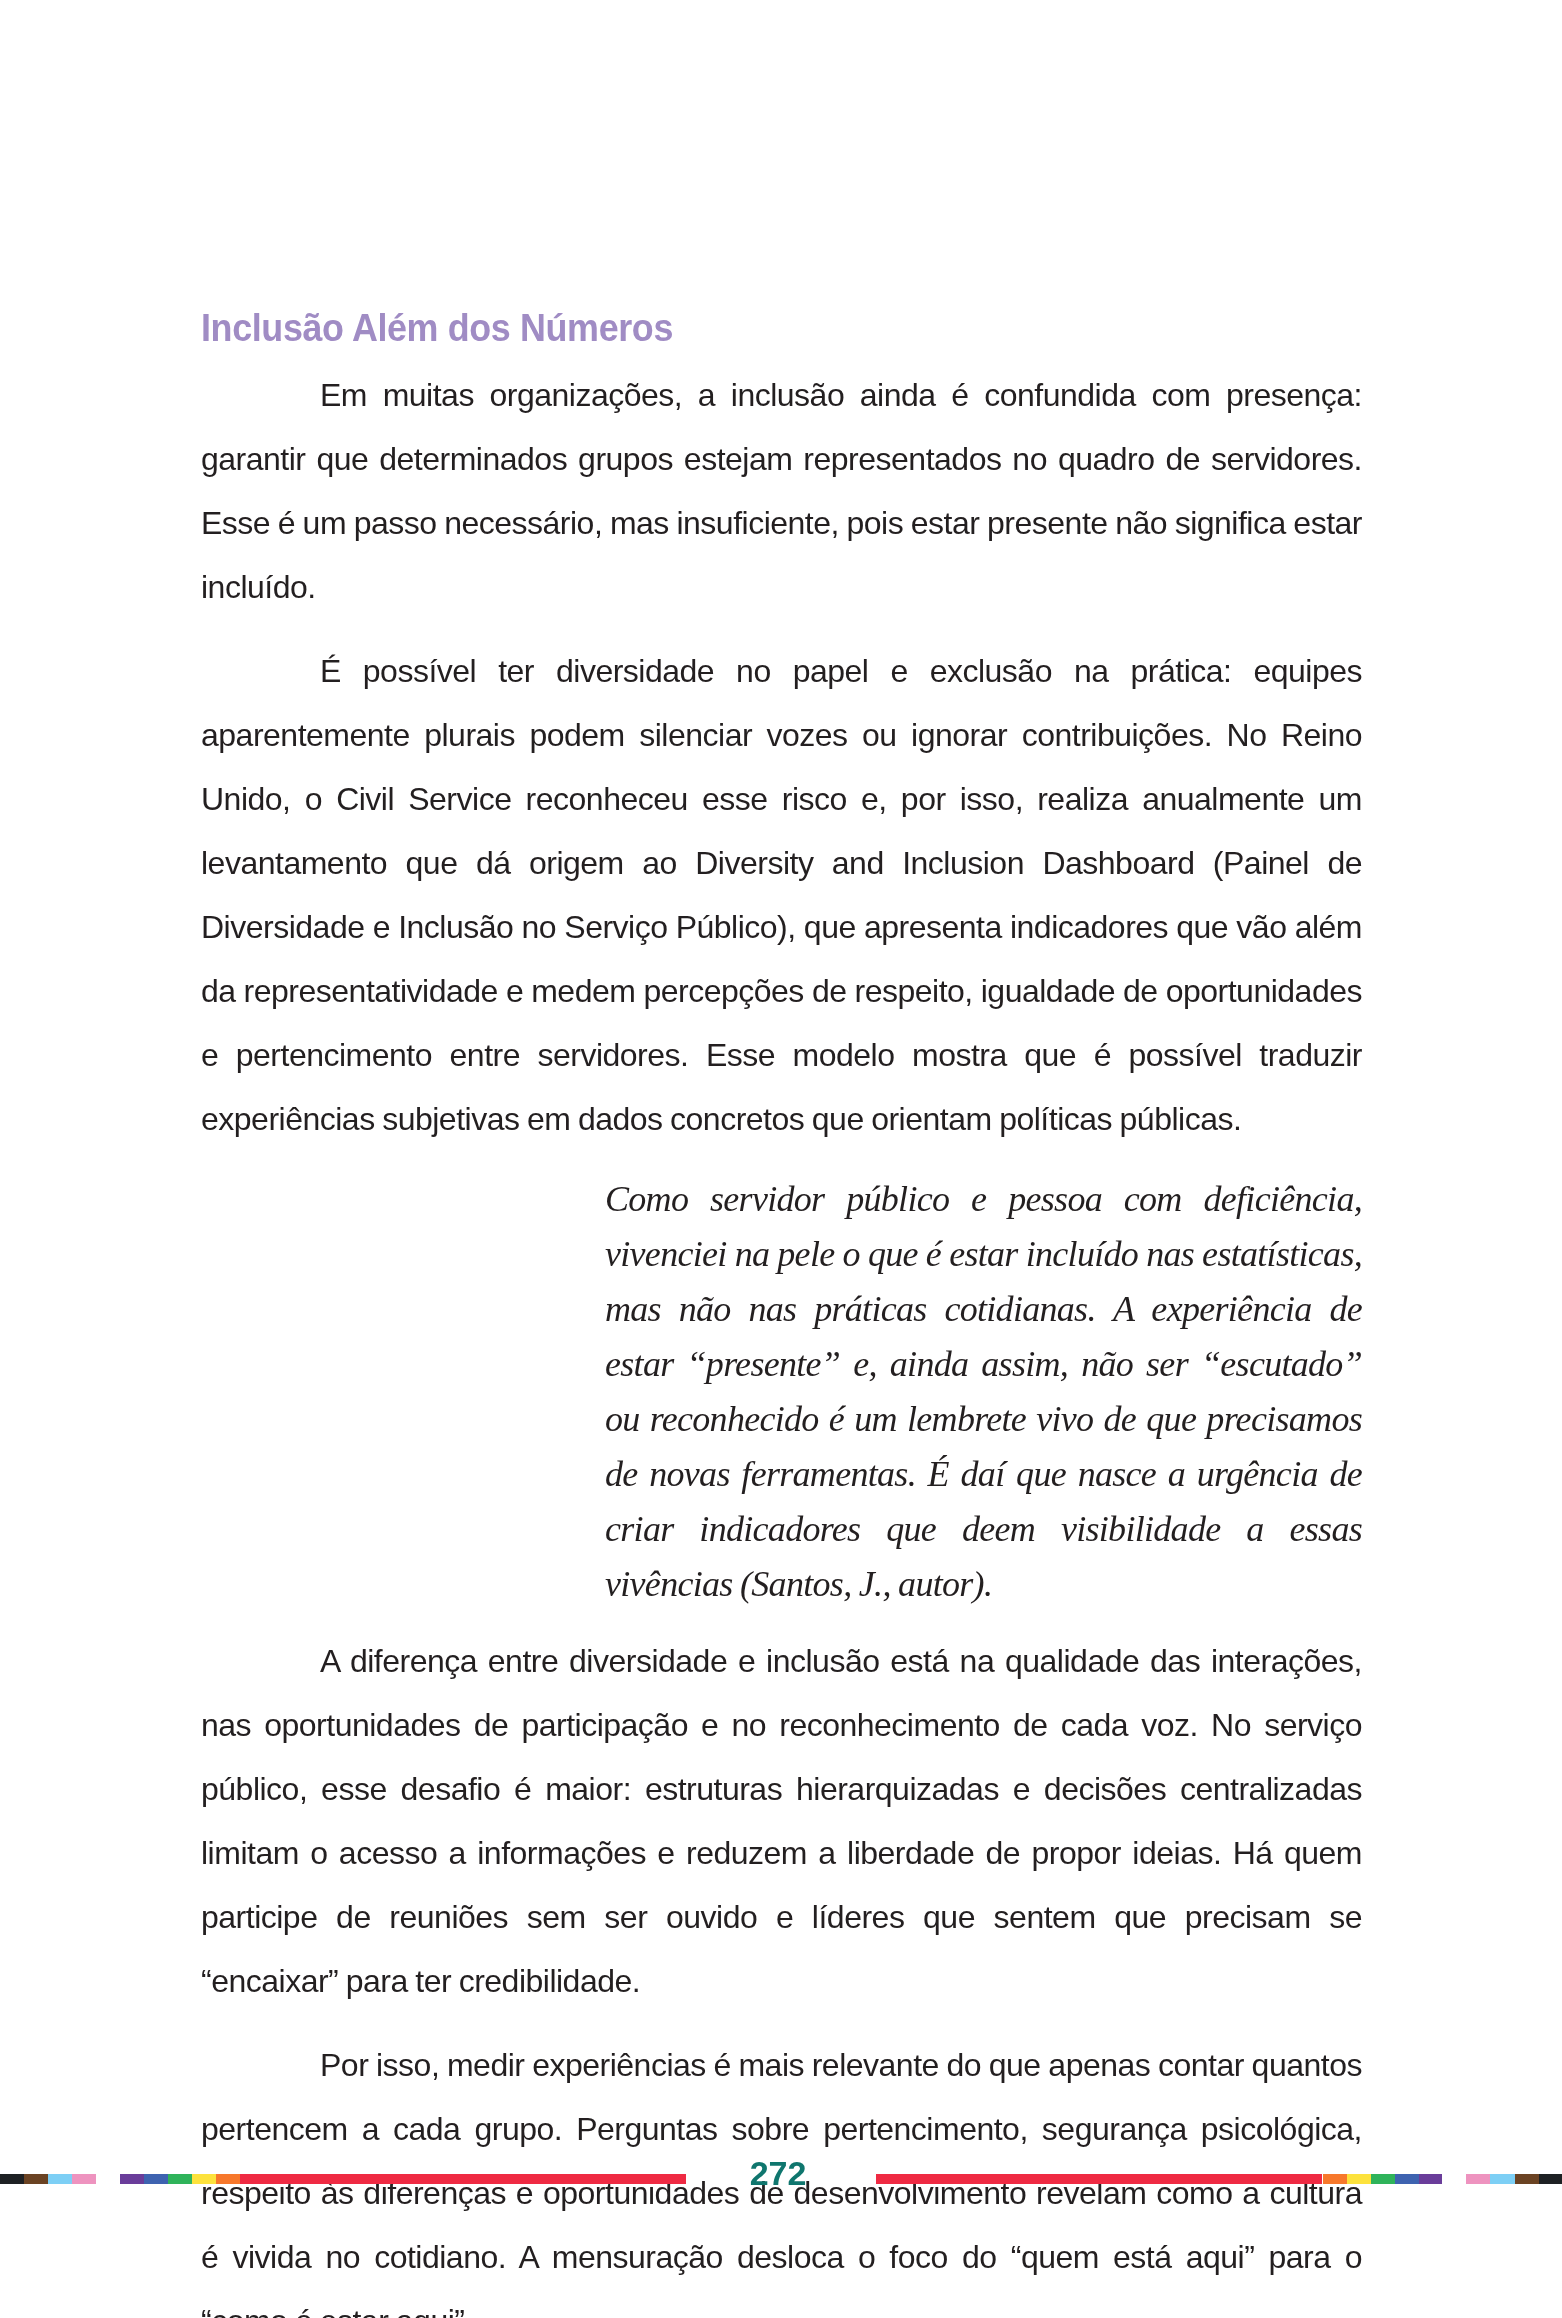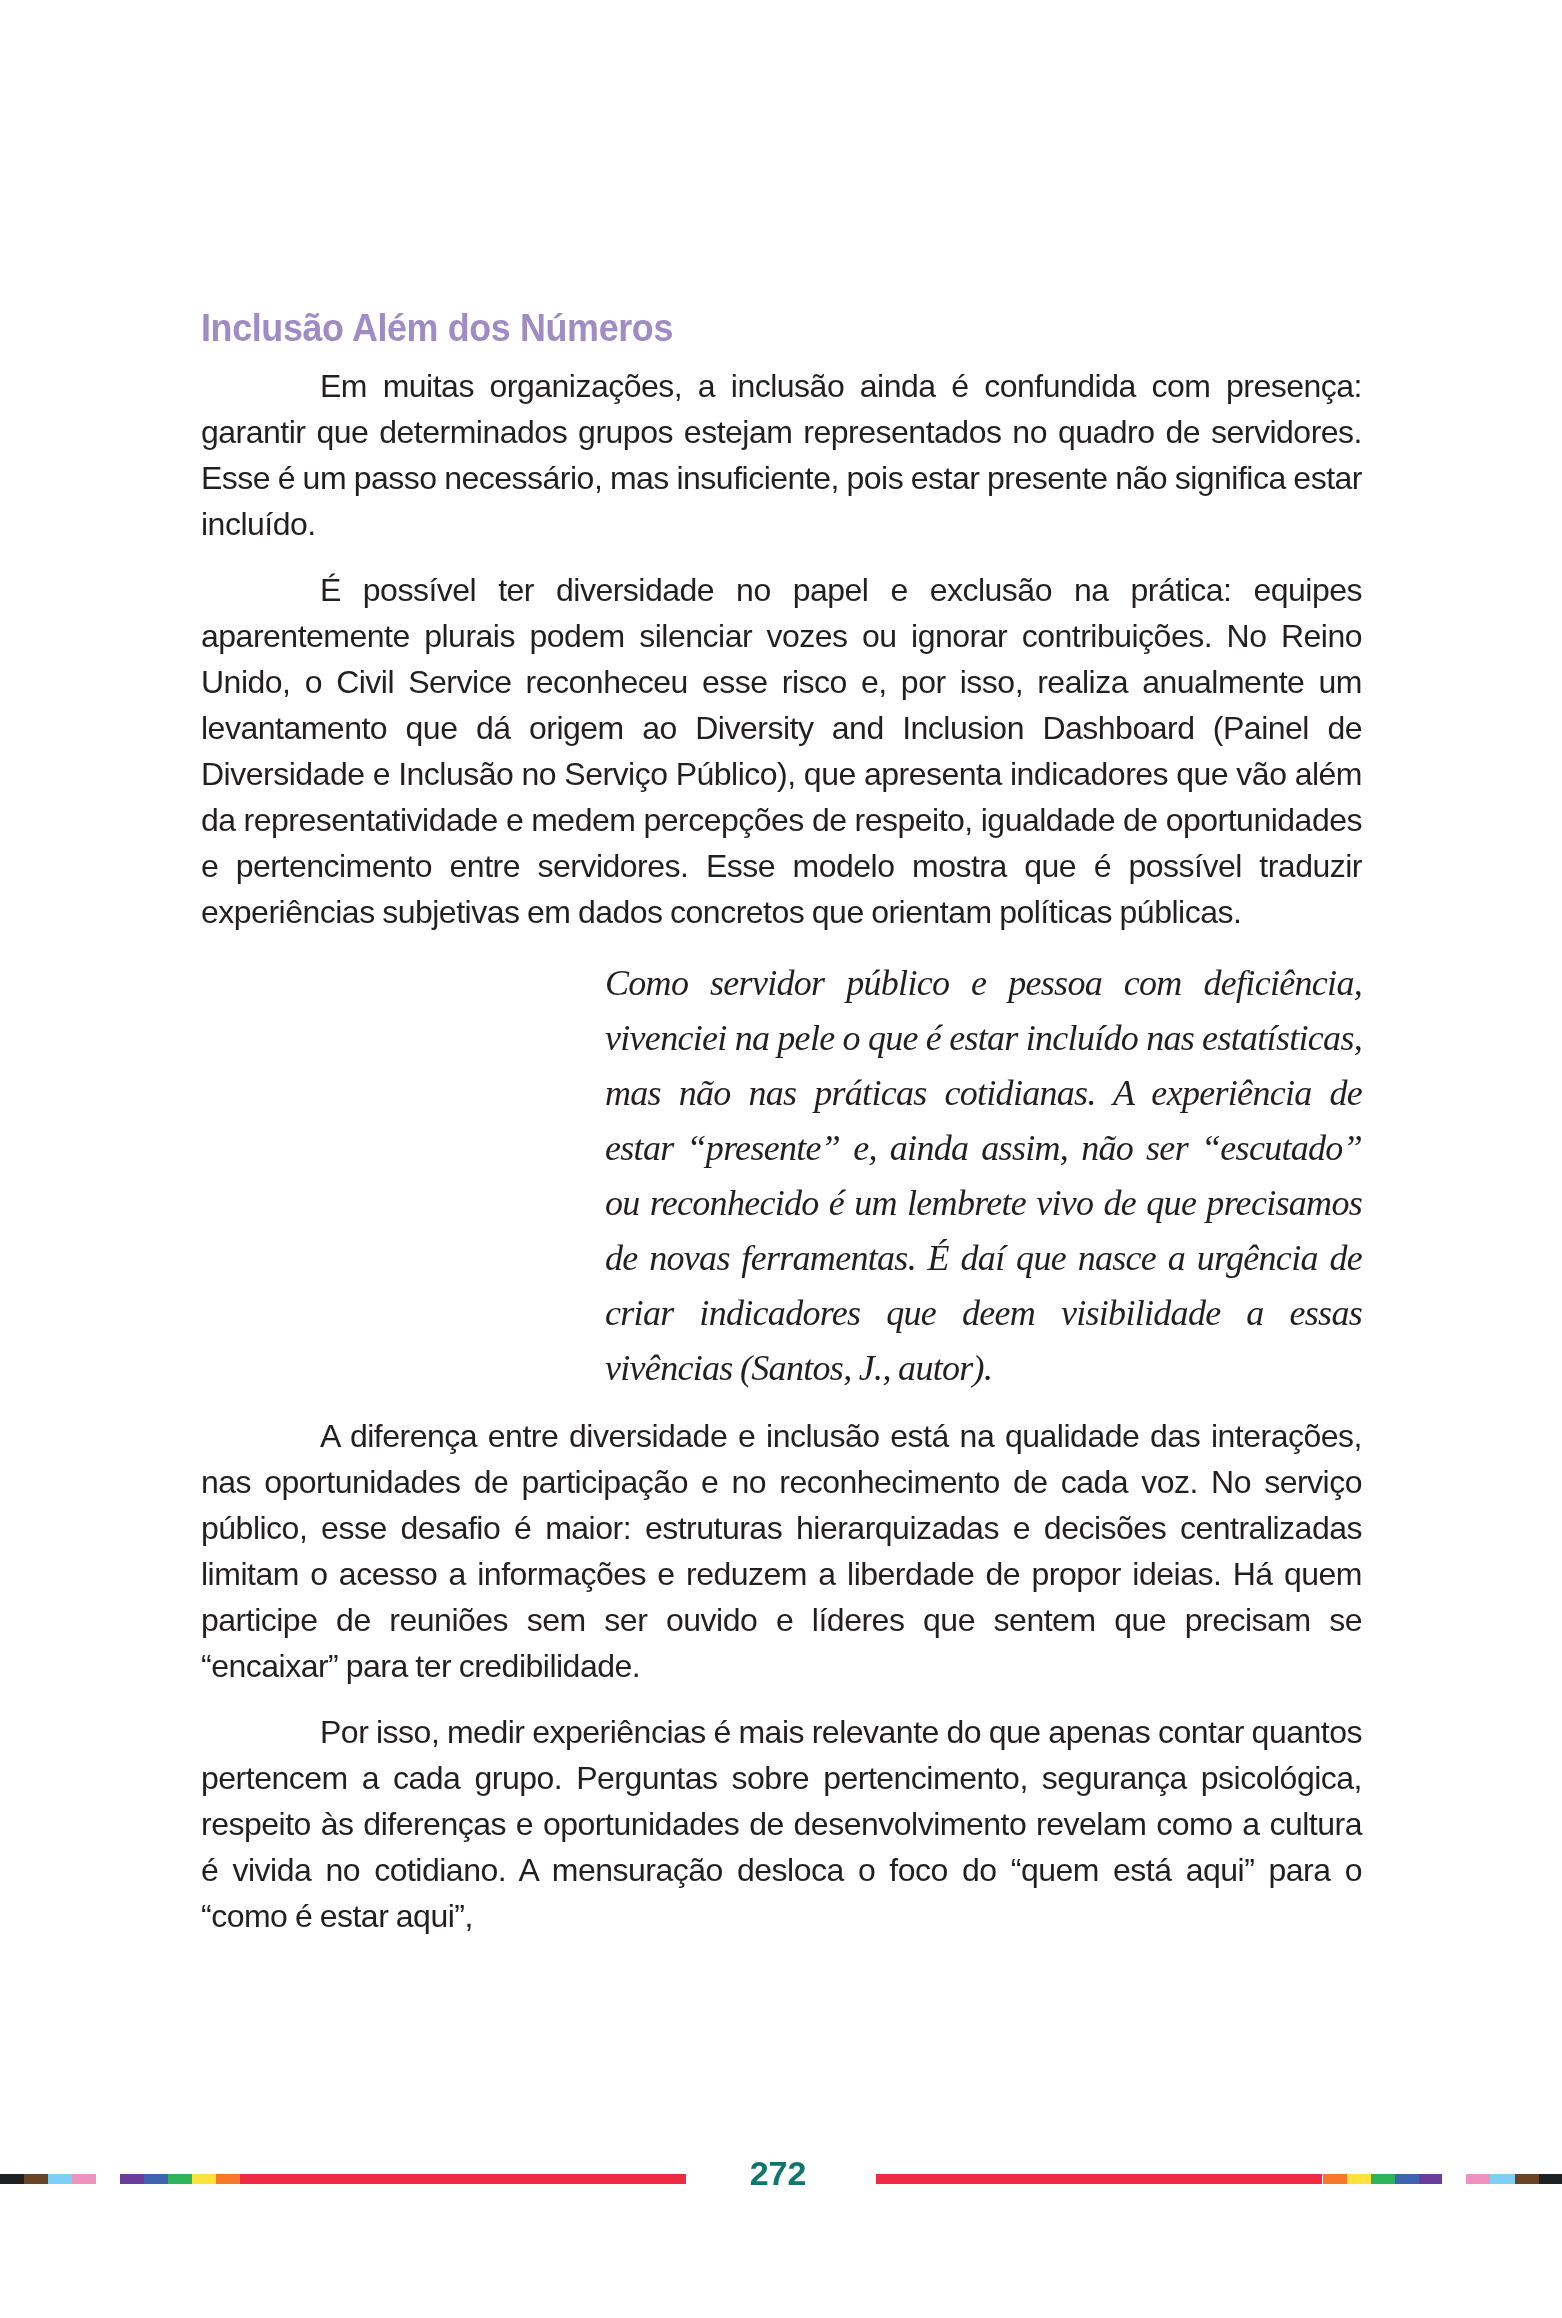--- a/index.html
+++ b/index.html
@@ -12,21 +12,21 @@
       position: absolute; left: 201px; top: 300px; width: 1161px;
     }
     .section-title {
       font-family: "Liberation Sans", sans-serif;
       font-weight: bold; font-size: 39px; color: #a08cc4;
       margin: 0 0 6.8px 0; letter-spacing: -0.4px; line-height: 56px;
       transform: scaleX(0.92); transform-origin: left center;
     }
     .para {
       font-family: "Liberation Sans", sans-serif;
-      font-size: 32px; line-height: 46px; text-align: justify;
+      font-size: 32px; line-height: 64px; text-align: justify;
       text-indent: 119px; margin: 0 0 20.5px 0;
       letter-spacing: -0.5px; word-spacing: -0.9px;
     }
     .para.tight { margin-bottom: 12px; }
     .quote {
       margin: 0 0 17px 404px; width: 757px;
       font-family: Liberation Serif, serif;
       font-style: italic; font-size: 36px; line-height: 55px;
       text-align: justify; letter-spacing: -0.7px; word-spacing: -0.9px;
     }

